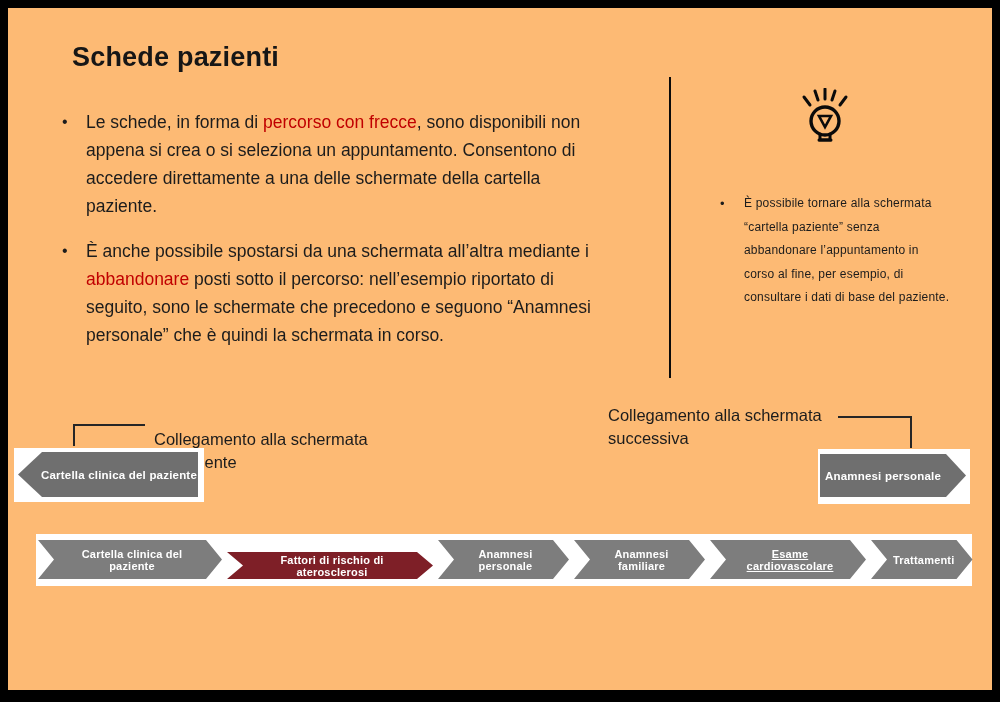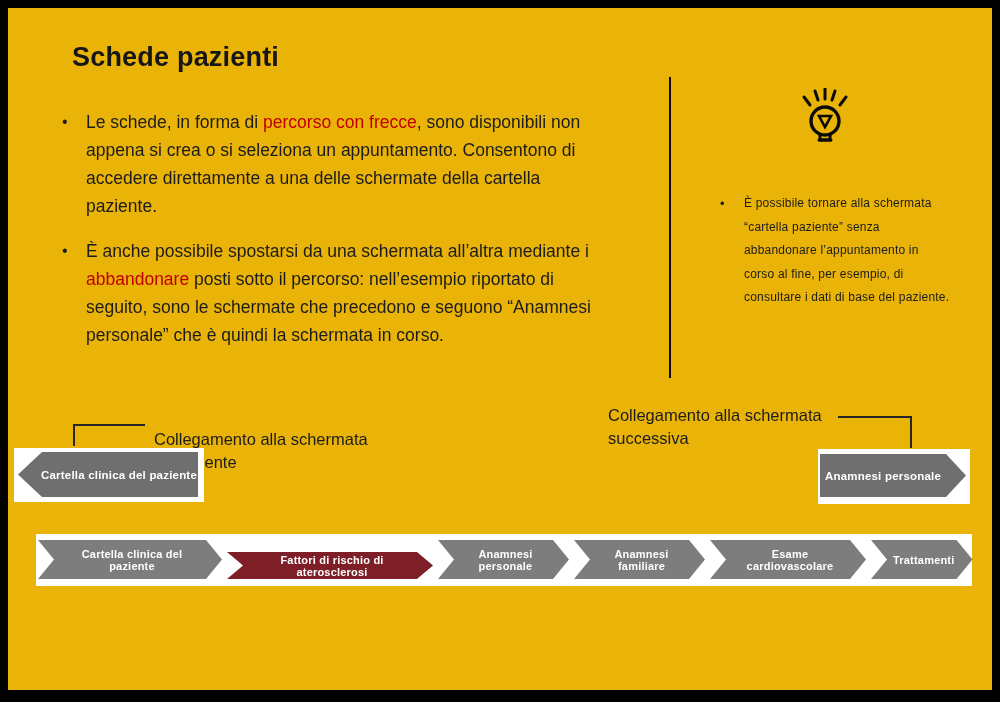--- a/index.html
+++ b/index.html
@@ -2,21 +2,21 @@
 <html><head>
 <meta charset="utf-8">
 <style>
   html,body{margin:0;padding:0;}
   body{
     width:1000px;height:702px;position:relative;background:#000;
     font-family:"Liberation Sans", sans-serif;overflow:hidden;
   }
   .slide{
     position:absolute;left:8px;top:8px;right:8px;bottom:12px;
-    background:#eab308;overflow:hidden;
+    background:#fdba74;overflow:hidden;
   }
   .title{
     position:absolute;left:64px;top:34px;margin:0;
     font-size:27px;font-weight:600;color:#161616;letter-spacing:.2px;
   }
   
   .bullets{
     position:absolute;left:46px;top:100px;width:560px;margin:0;padding:0;list-style:none;
     font-size:17.5px;line-height:28px;color:#1c1c1c;
   }
@@ -74,21 +74,21 @@
     background:#7d7d7d;color:#fff;font-size:11px;font-weight:bold;letter-spacing:.2px;
     display:flex;align-items:center;justify-content:center;text-align:center;
     clip-path:polygon(16px 50%, 0 0, calc(100% - 16px) 0, 100% 50%, calc(100% - 16px) 100%, 0 100%);
     box-sizing:border-box;padding:0 18px 0 22px;cursor:pointer;
   }
   .seg.active{background:#7e1f27;margin-top:12px;}
   .seg:nth-child(1){flex:0 0 184px;}
   .seg:nth-child(2){flex:0 0 206px;}
   .seg:nth-child(3){flex:0 0 131px;}
   .seg:nth-child(4){flex:0 0 131px;}
-  .seg:nth-child(5){flex:0 0 156px;}
+  .seg:nth-child(5){flex:0 0 156px;text-decoration:underline;}
   .seg:nth-child(6){flex:0 0 101px;}
   svg{display:block;}
 </style>
 </head>
 <body>
 
 <div class="slide">
 
   <h1 class="title">Schede pazienti</h1>
 

